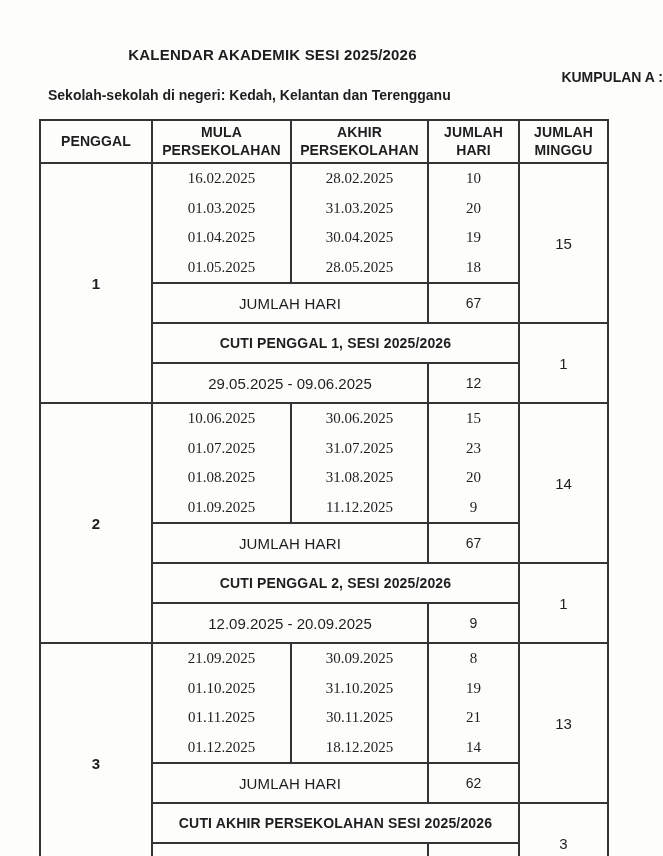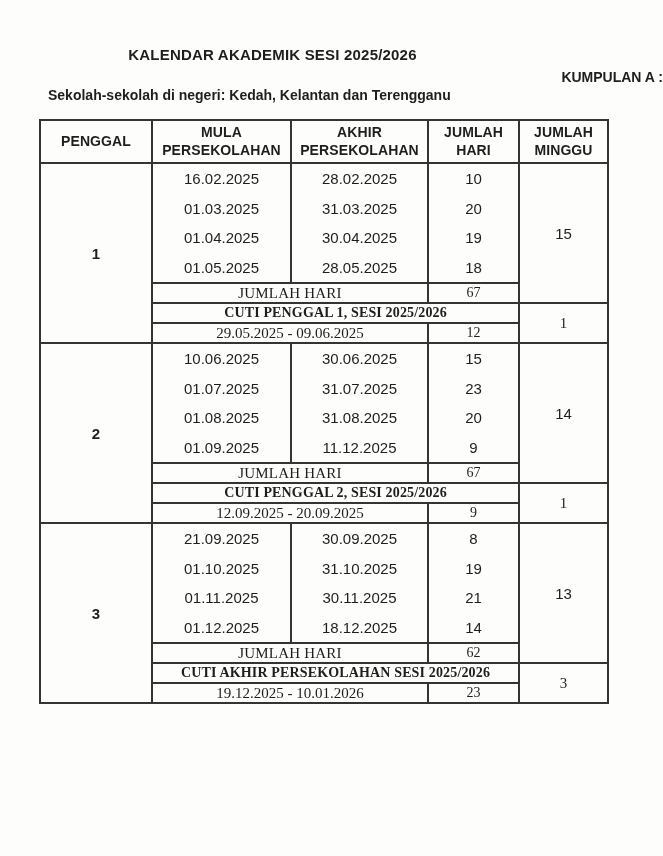--- a/index.html
+++ b/index.html
@@ -43,24 +43,24 @@
     vertical-align:middle;
     padding:0;
     overflow:hidden;
   }
   thead tr { height:43px; }
   th {
     font-size:14px; font-weight:700; line-height:1.22;
     letter-spacing:.1px;
   }
   tr.r-dates { height:118px; }
-  tr.r-sub   { height:20px;font-family:Liberation Serif, serif;  }
+  tr.r-sub   { height:40px;  }
   td.penggal { font-size:15px; font-weight:700; }
   td.dates   { font-size:15px; }
-  .dline { height:29.5px; line-height:29.5px; }
+  .dline { height:29.5px; line-height:29.5px;font-family:Liberation Serif, serif; }
   td.minggu  { font-size:15px; }
   td.jum-label { font-size:15px; letter-spacing:.2px; }
   td.num     { font-size:14px; }
   td.cuti-title { font-size:14px; font-weight:700; letter-spacing:.15px; }
   td.range   { font-size:15px; }
 </style>
 </head>
 <body>
 
 <div class="page">

